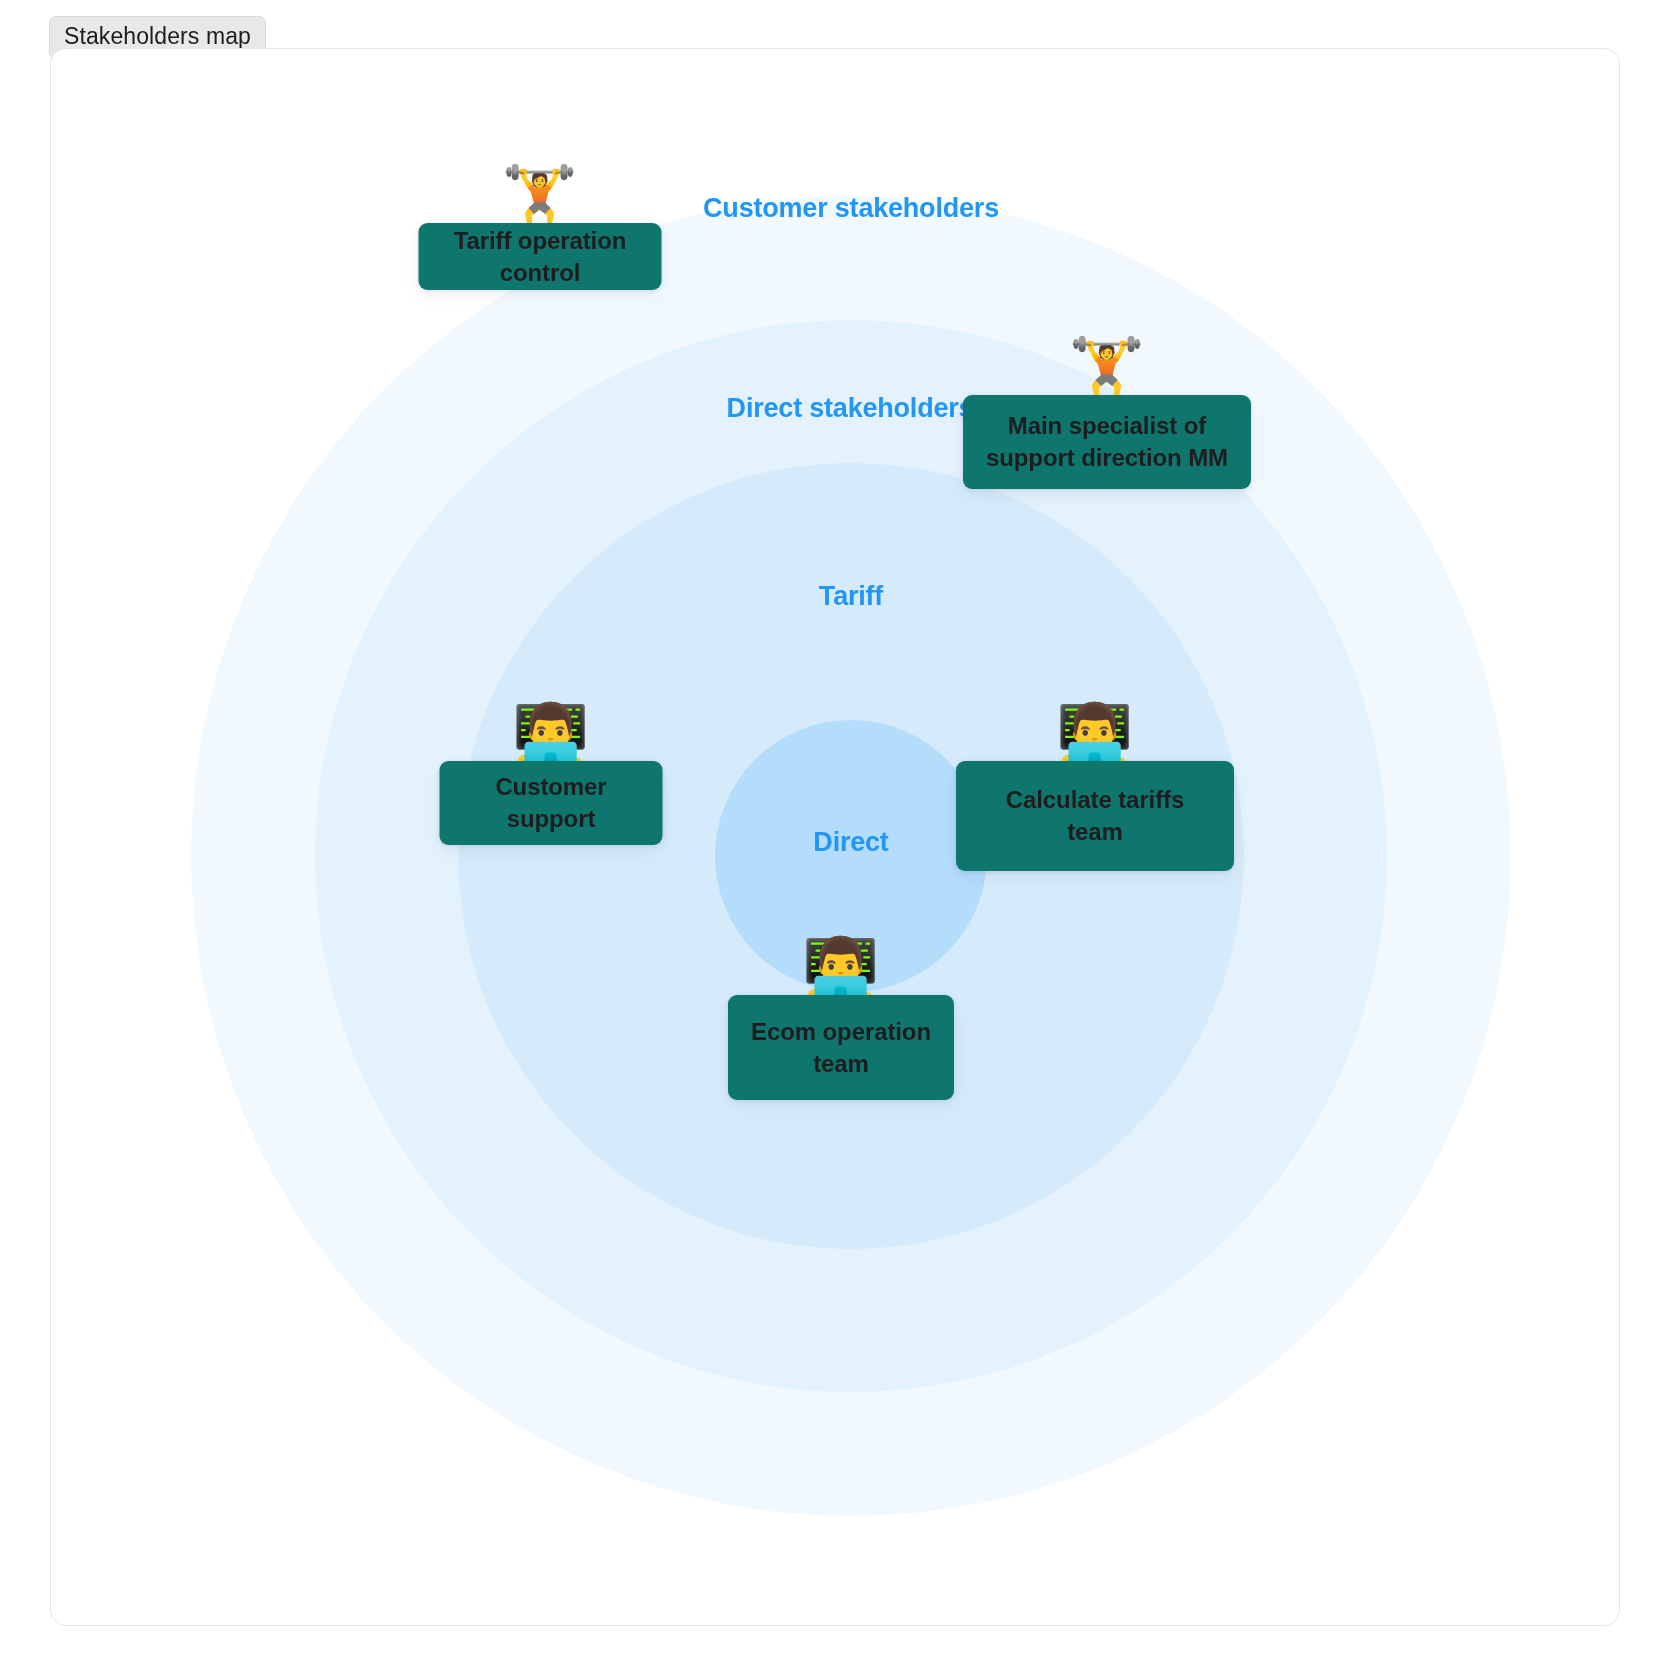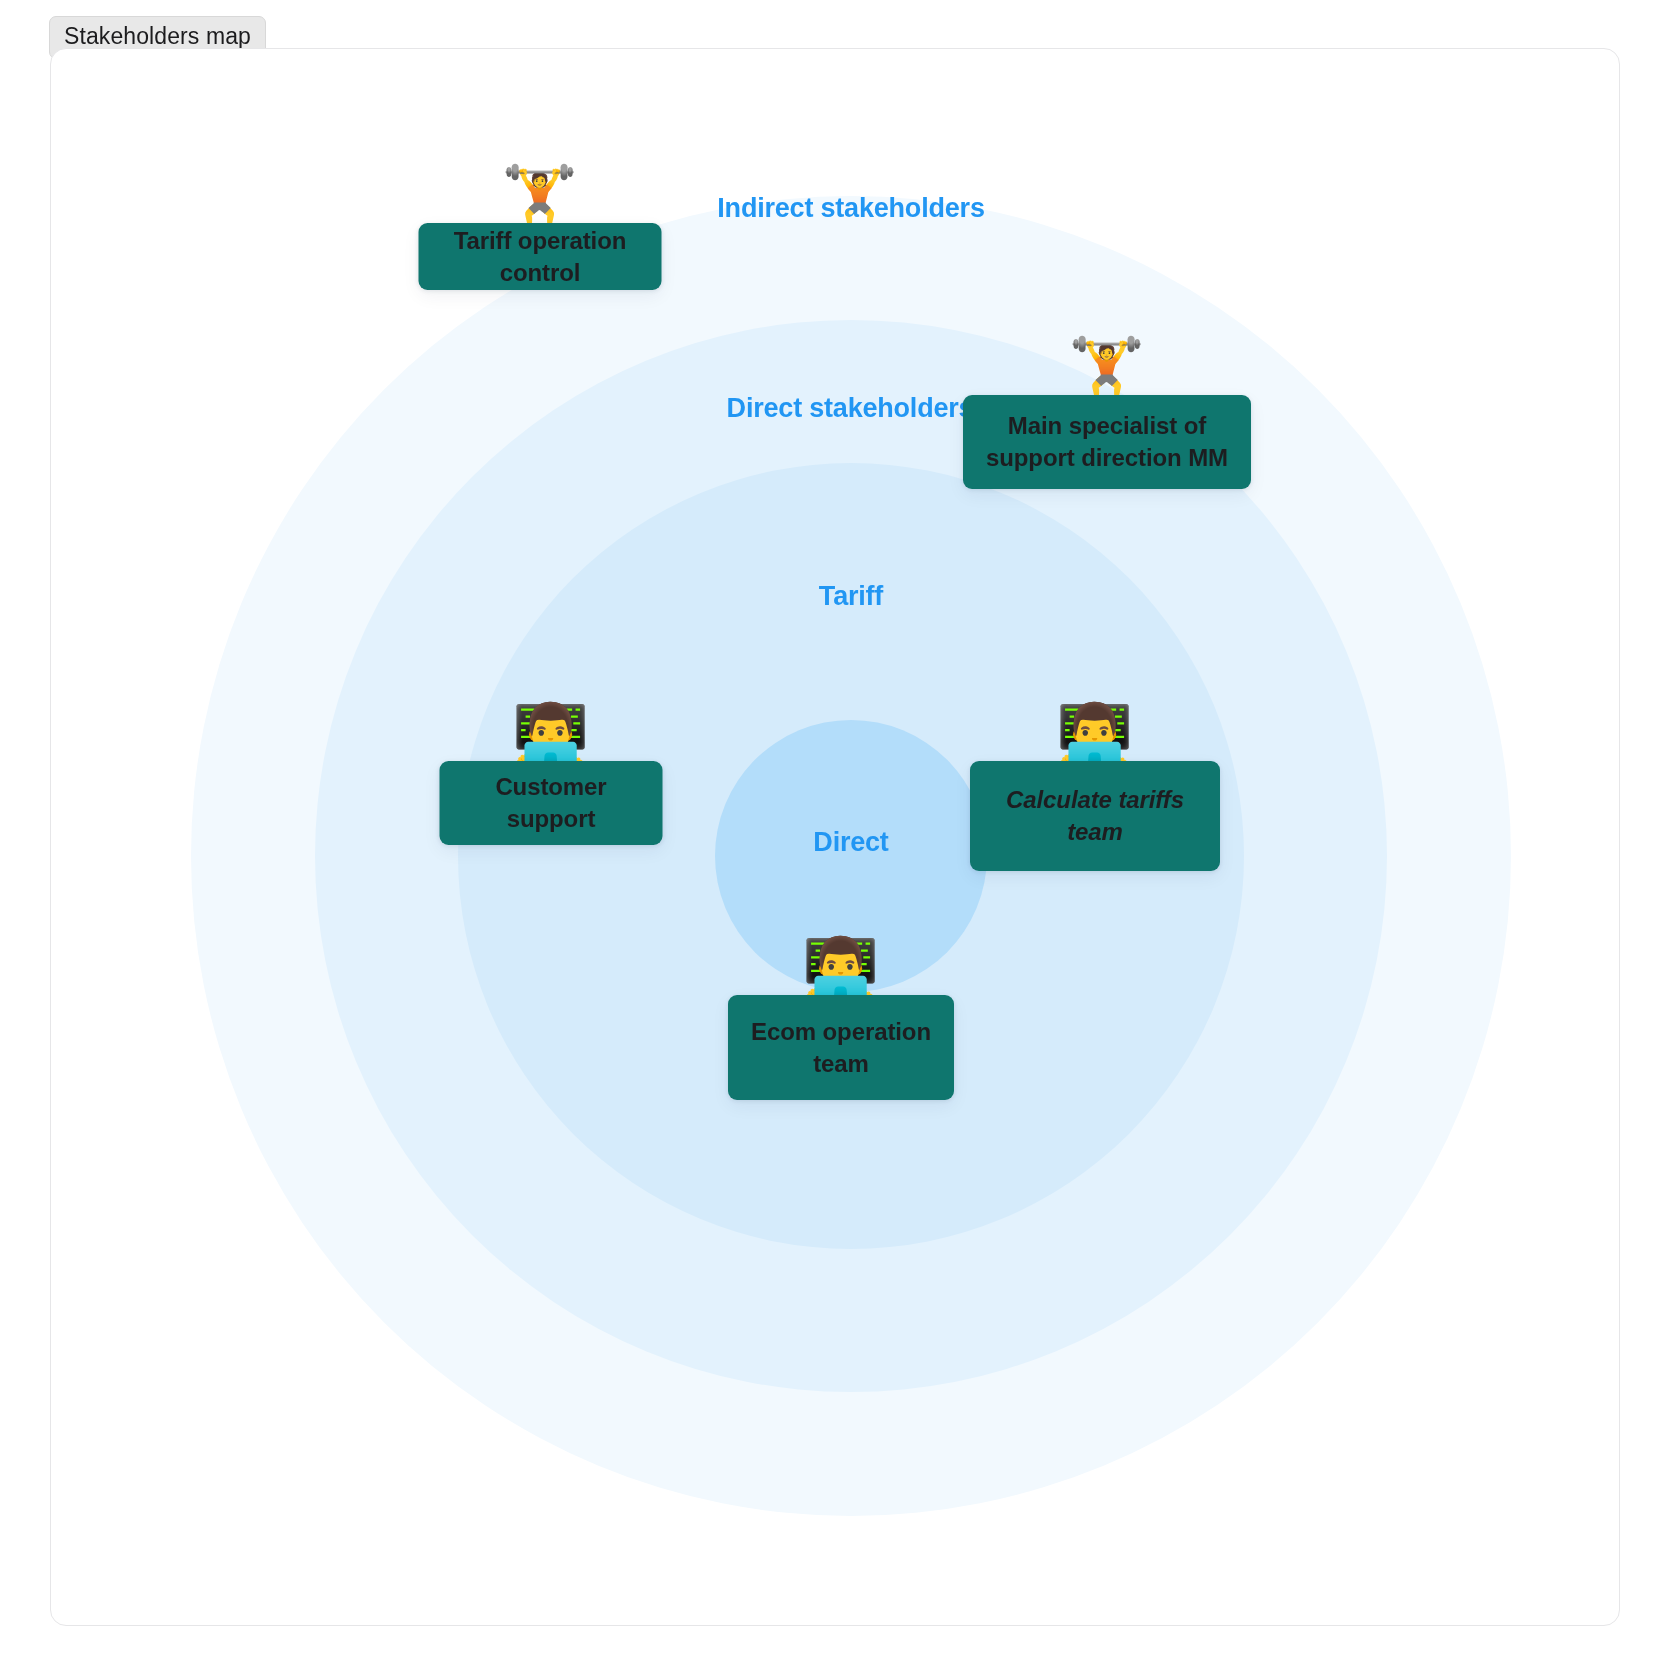--- a/index.html
+++ b/index.html
@@ -102,21 +102,21 @@
 
   <div class="tab-chip">Stakeholders map</div>
 
   <div class="panel">
 
     <div class="ring ring-indirect" style="left:800px;top:807px;"></div>
     <div class="ring ring-direct" style="left:800px;top:807px;"></div>
     <div class="ring ring-users" style="left:800px;top:807px;"></div>
     <div class="ring ring-product" style="left:800px;top:807px;"></div>
 
-    <div class="ring-label" style="left:800px;top:159px;">Indirect stakeholders</div>
+    <div class="ring-label" style="left:800px;top:159px;">Customer stakeholders</div>
     <div class="ring-label" style="left:799px;top:359px;">Direct stakeholders</div>
     <div class="ring-label" style="left:800px;top:547px;">Tariff</div>
     <div class="ring-label" style="left:800px;top:793px;">Direct</div>
 
     <div class="node" style="left:489px;top:118px;">
       <span class="node-emoji">🏋️</span>
       <div class="node-card" style="width:243px;height:67px;">Tariff operation control</div>
     </div>
 
     <div class="node" style="left:1056px;top:290px;">
@@ -124,21 +124,21 @@
       <div class="node-card" style="width:288px;height:94px;">Main specialist of support direction MM</div>
     </div>
 
     <div class="node" style="left:500px;top:656px;">
       <span class="node-emoji">👨‍💻</span>
       <div class="node-card" style="width:223px;height:84px;">Customer support</div>
     </div>
 
     <div class="node" style="left:1044px;top:656px;">
       <span class="node-emoji">👨‍💻</span>
-      <div class="node-card" style="width:250px;height:110px;font-style:italic;">Calculate tariffs team</div>
+      <div class="node-card" style="width:278px;height:110px;">Calculate tariffs team</div>
     </div>
 
     <div class="node" style="left:790px;top:890px;">
       <span class="node-emoji">👨‍💻</span>
       <div class="node-card" style="width:226px;height:105px;">Ecom operation team</div>
     </div>
 
   </div>
 </div>
 

